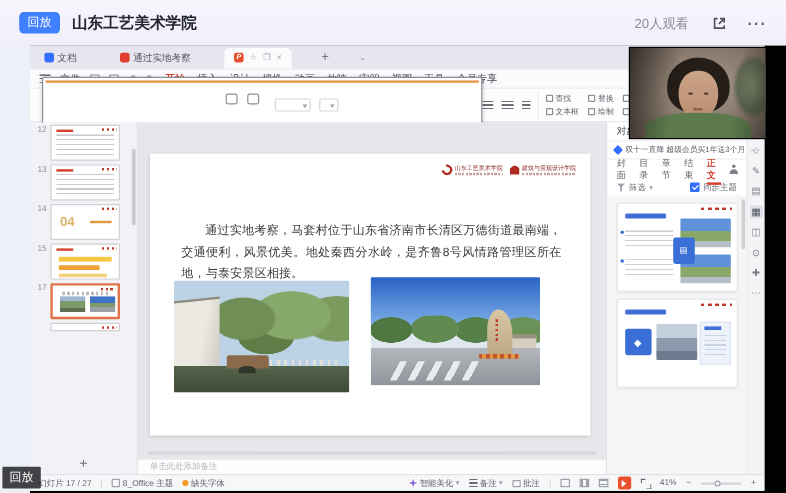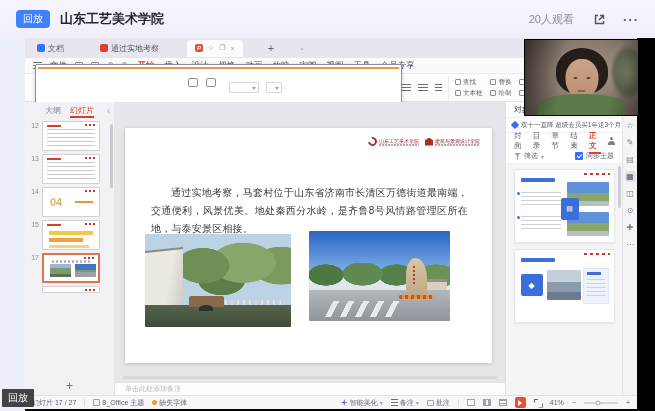--- a/index.html
+++ b/index.html
@@ -384,25 +384,20 @@
                 <i class="rdot"></i>
                 <span>选择</span>
               </span>
           </div>
         </div>
       </div>
 
       <div class="wbody">
 
         <aside class="thumbs">
-          <div class="thead">
-            <span>大纲</span>
-            <span class="sel">幻灯片</span>
-            <span class="collapse">‹</span>
-          </div>
           <div class="tlist">
             <div class="titem">
               <span class="tnum">12</span>
               <span class="tbox">
                   <i class="tl-logo"></i>
                   <i class="tl-head"></i>
                   <i class="tl-text"></i>
                 </span>
             </div>
             <div class="titem">

